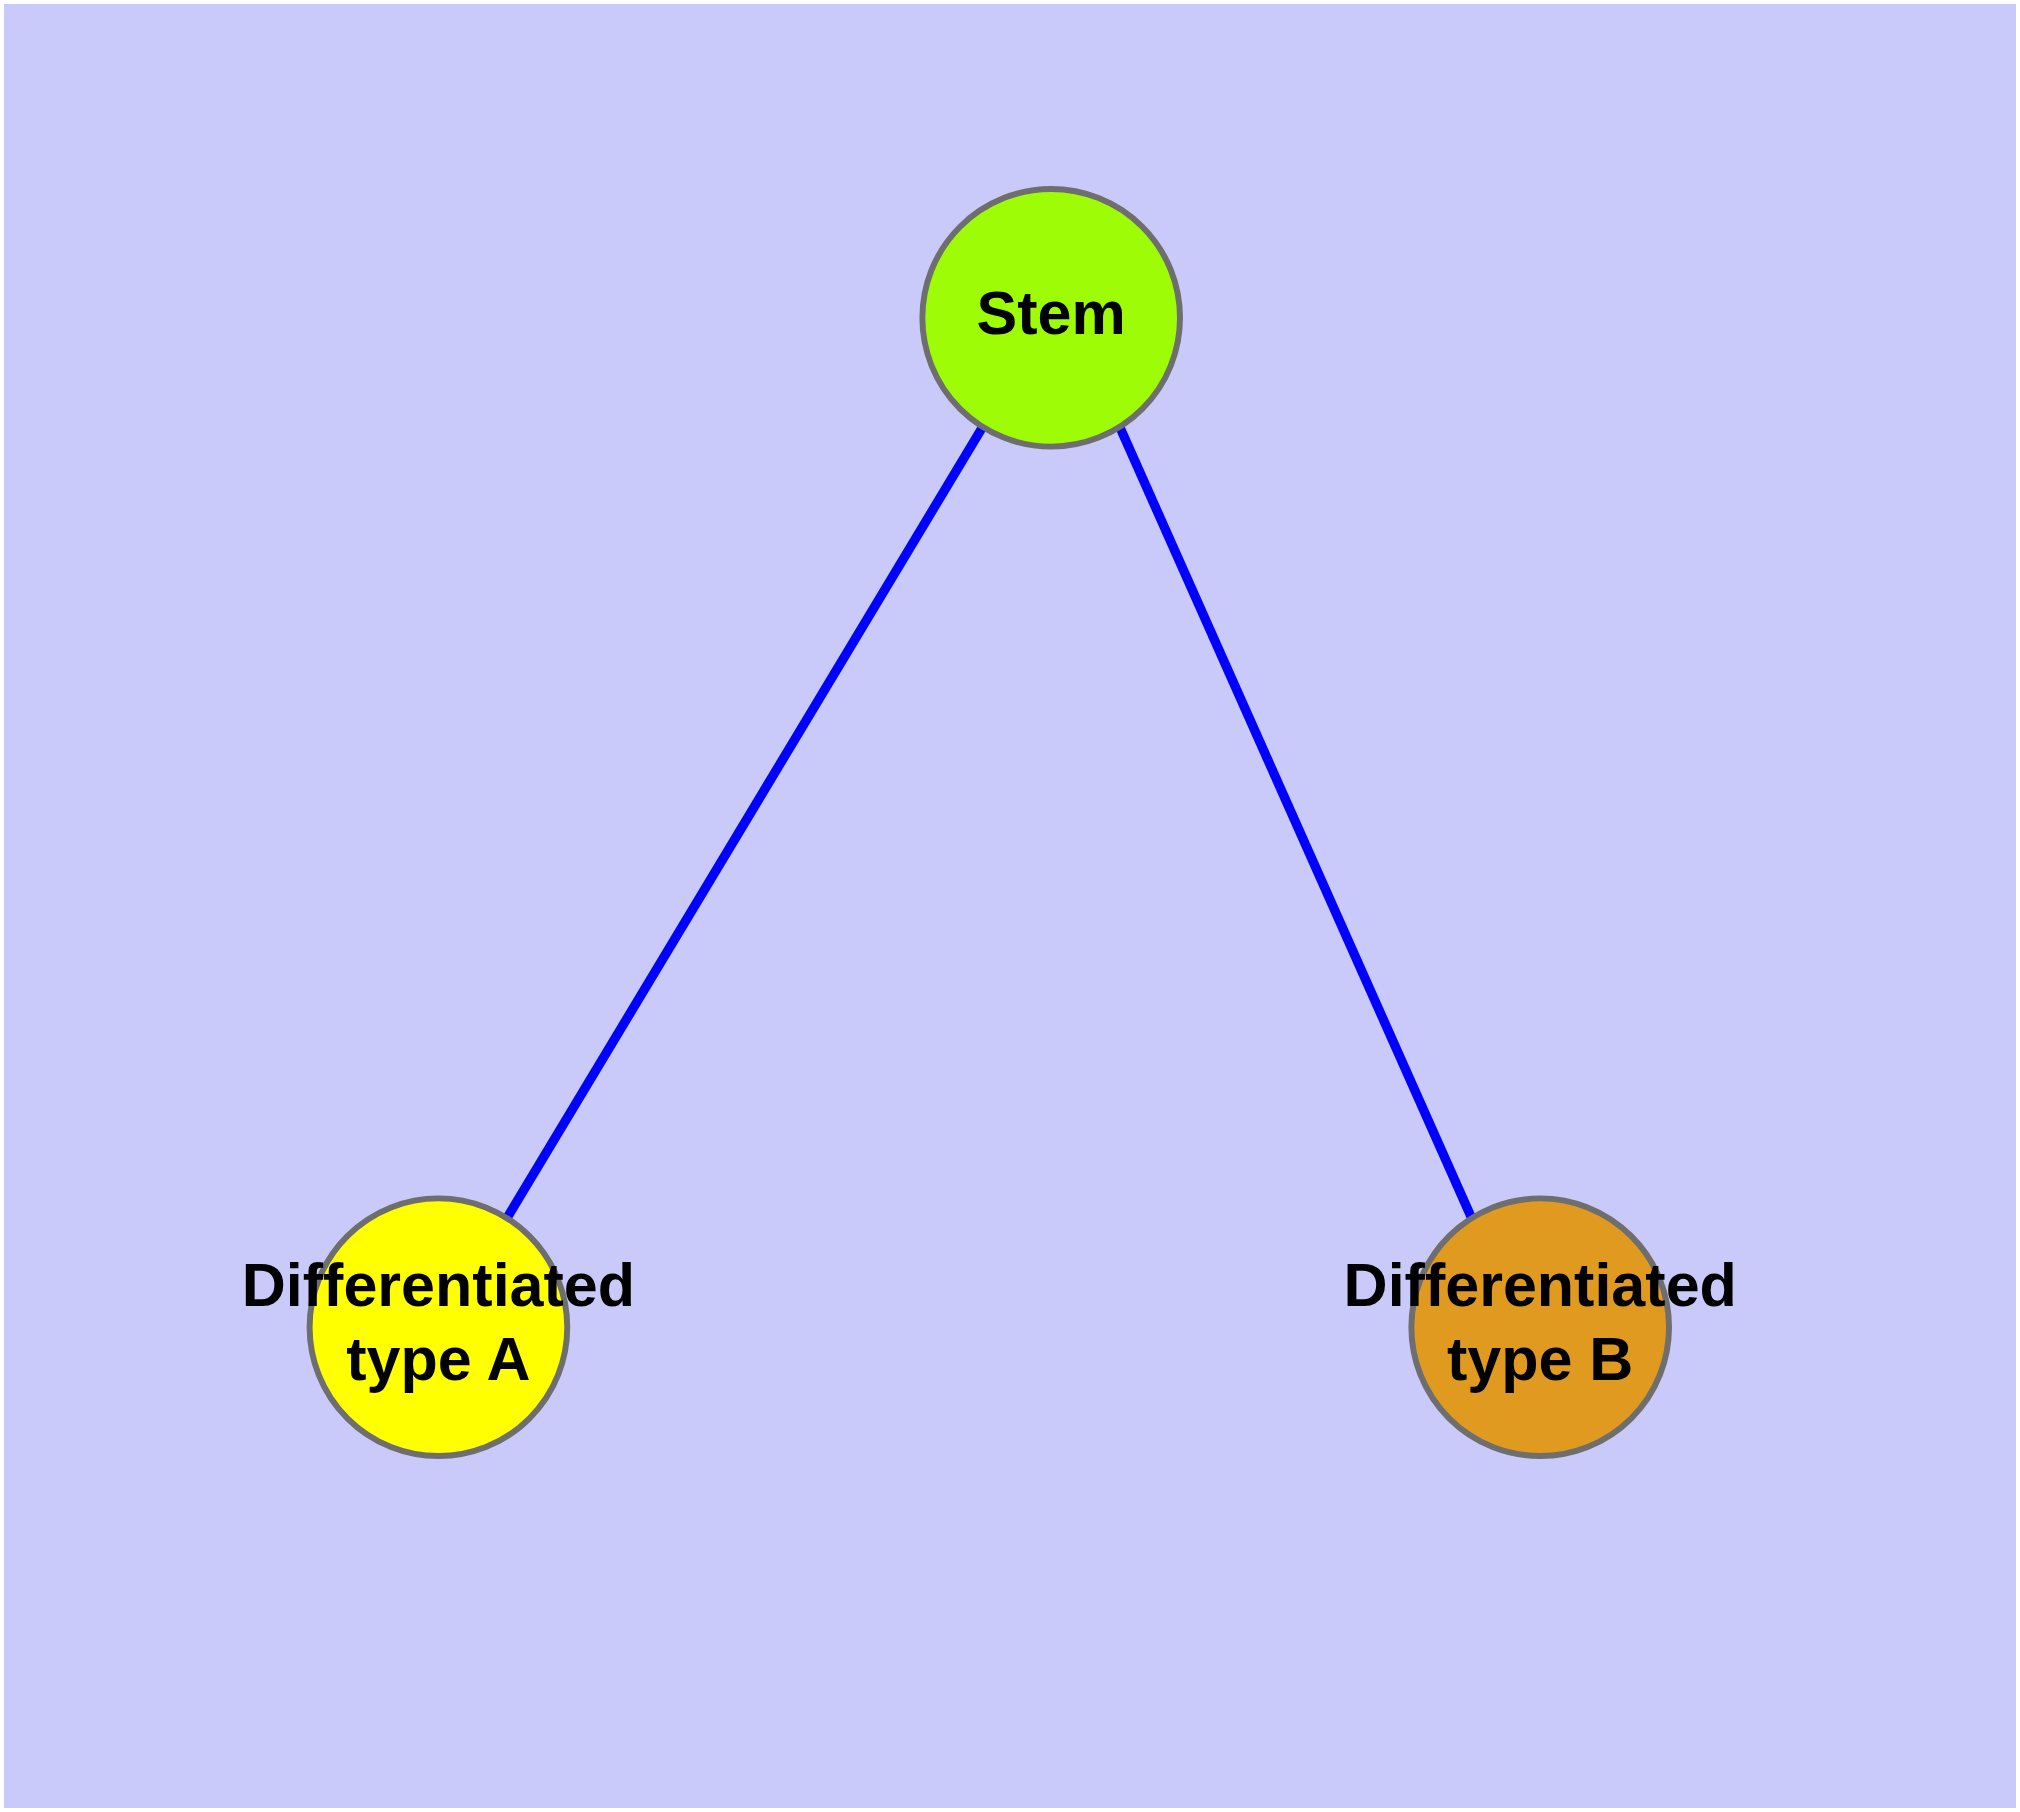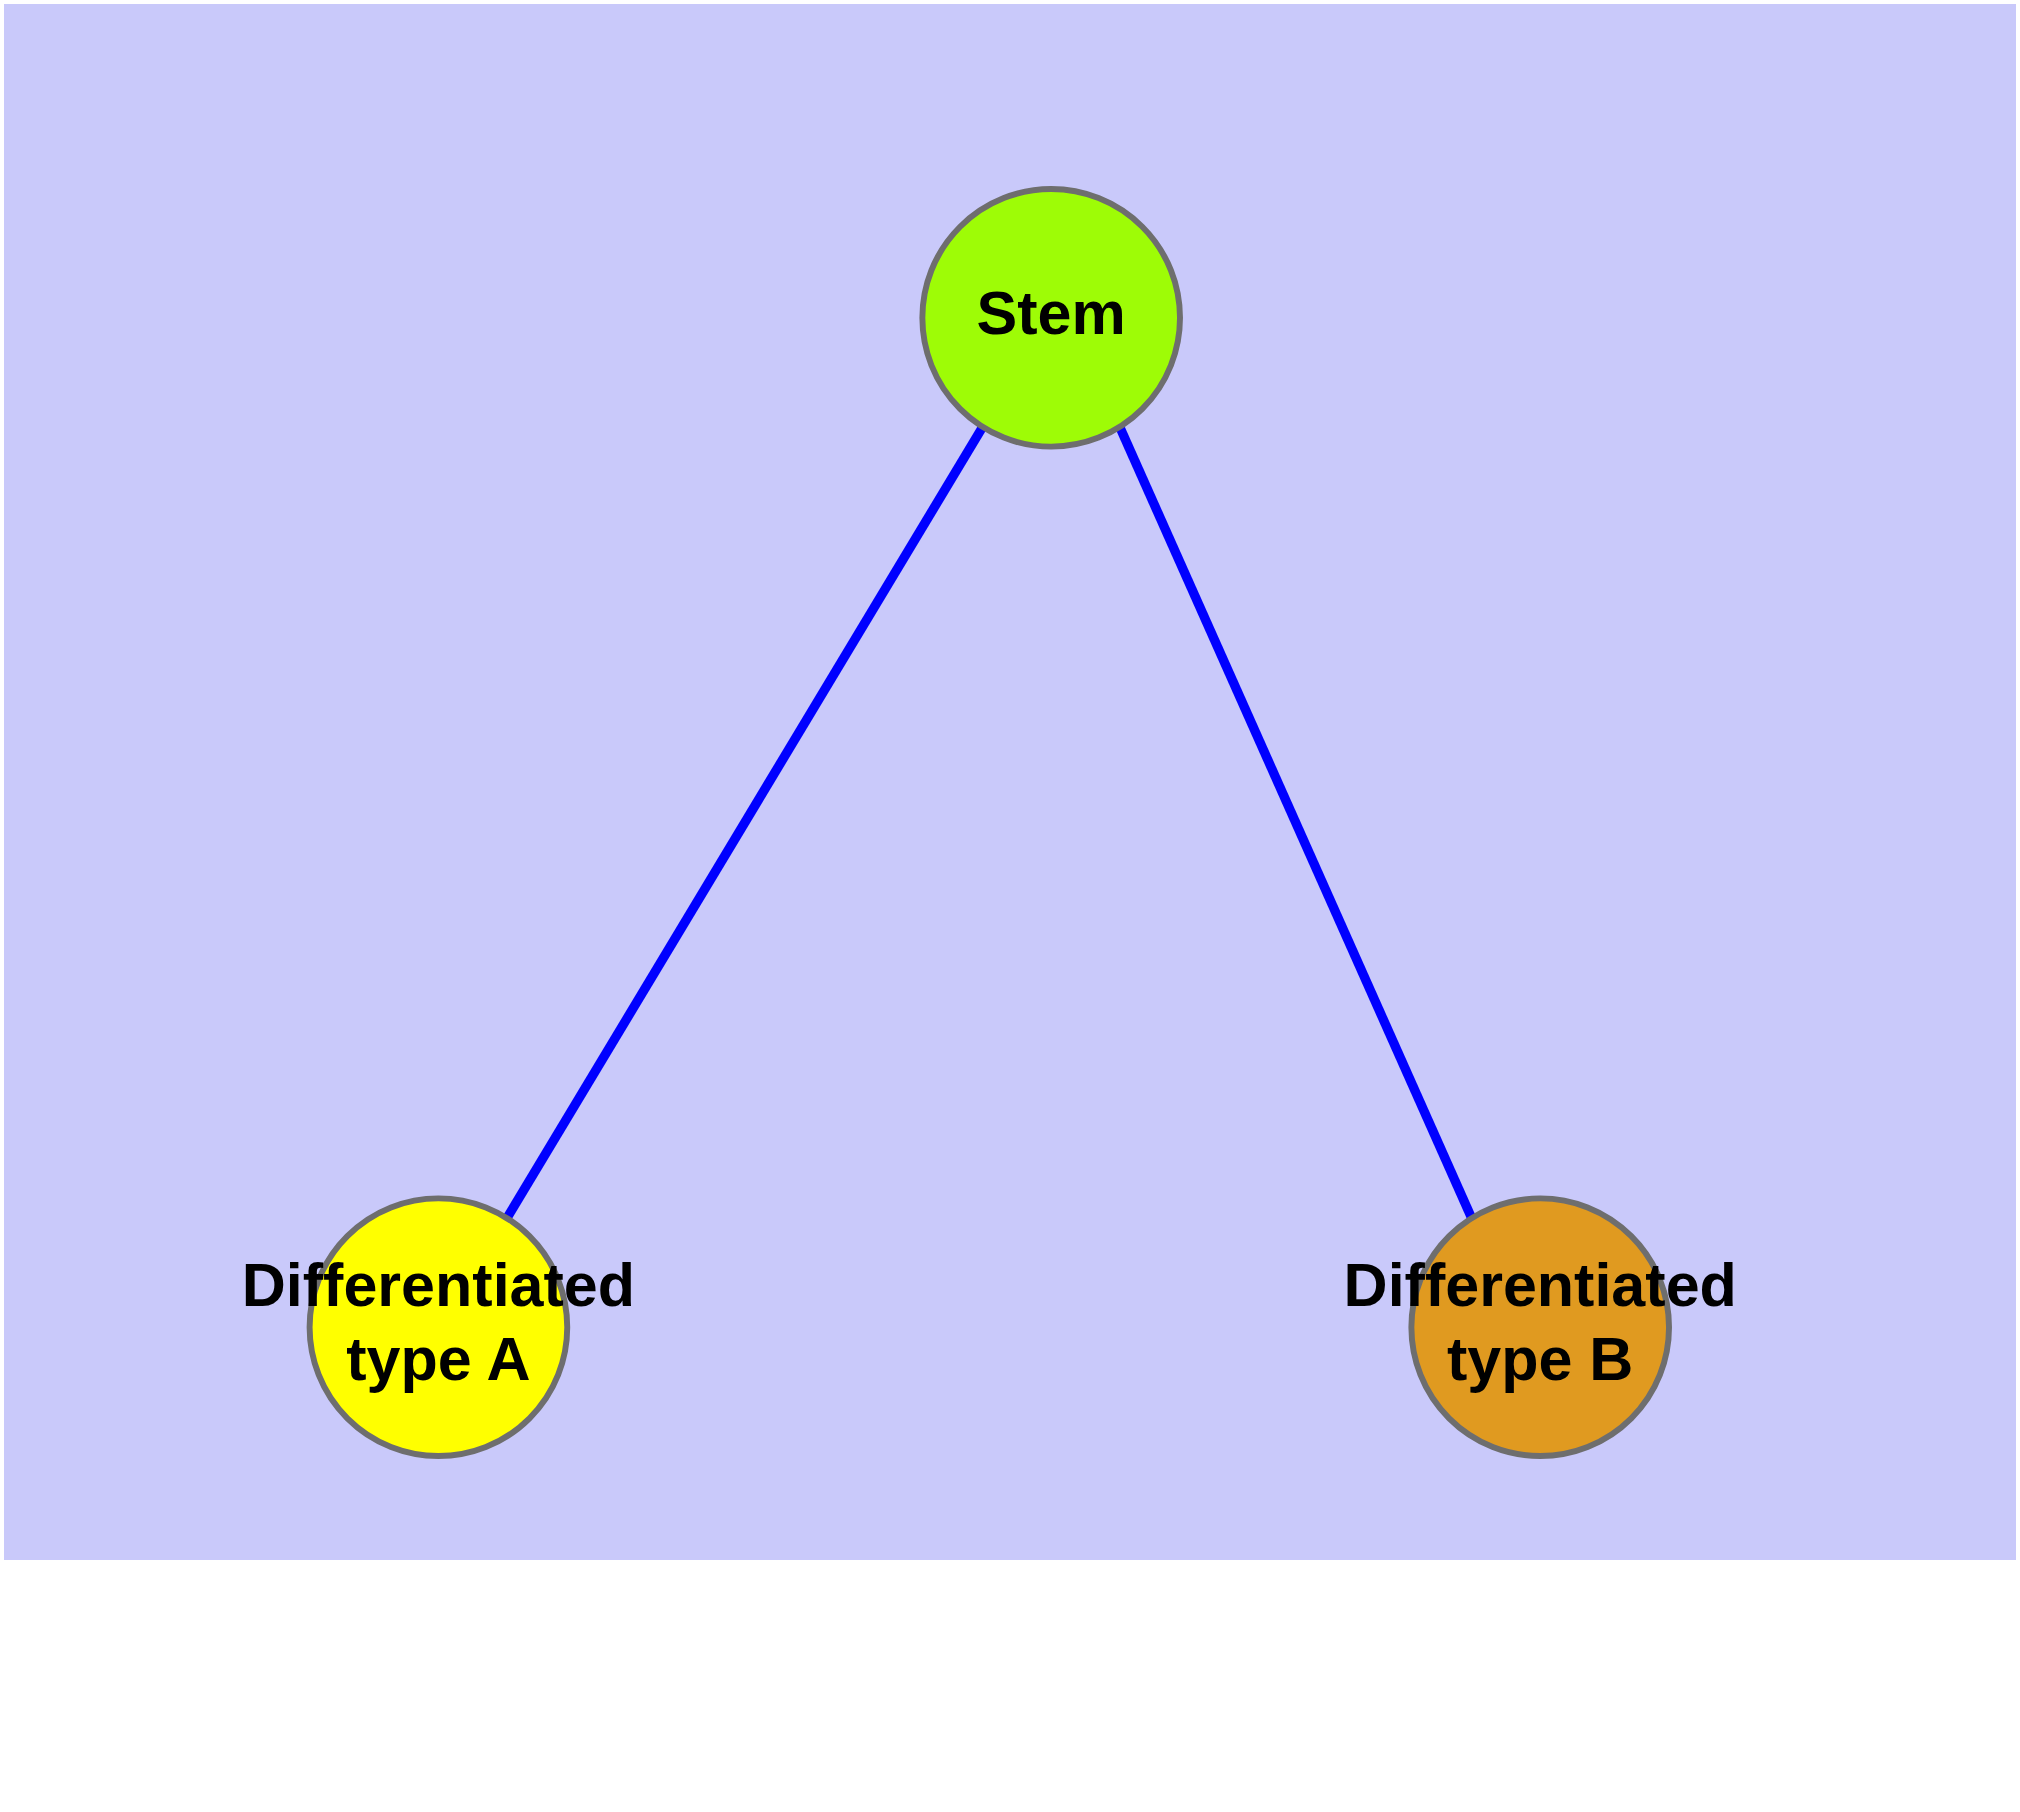--- a/index.html
+++ b/index.html
@@ -3,21 +3,21 @@
 <meta charset="utf-8">
 <style>
   html, body {
     margin: 0;
     padding: 0;
     background: #ffffff;
   }
   #canvas {
     position: relative;
     width: 2021px;
-    height: 1560px;
+    height: 1812px;
     background: #ffffff;
     overflow: hidden;
     font-family: "Liberation Sans", "DejaVu Sans", sans-serif;
   }
   #plot-area {
     position: absolute;
     left: 4.2px;
     top: 4.2px;
     width: 2012px;
     height: 1804px;

